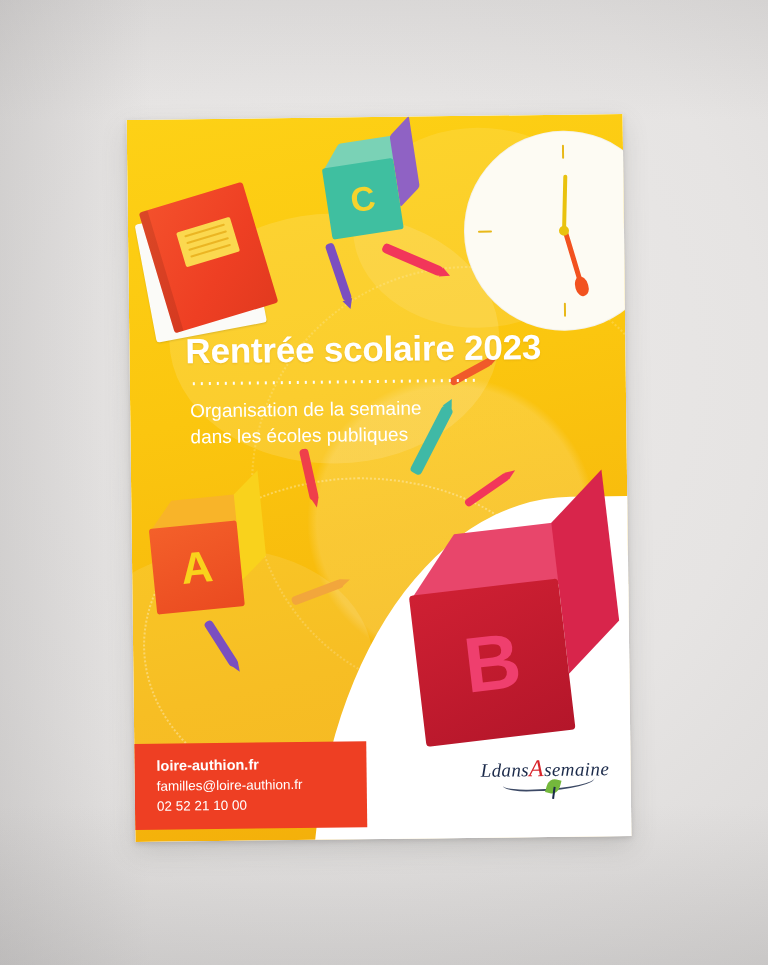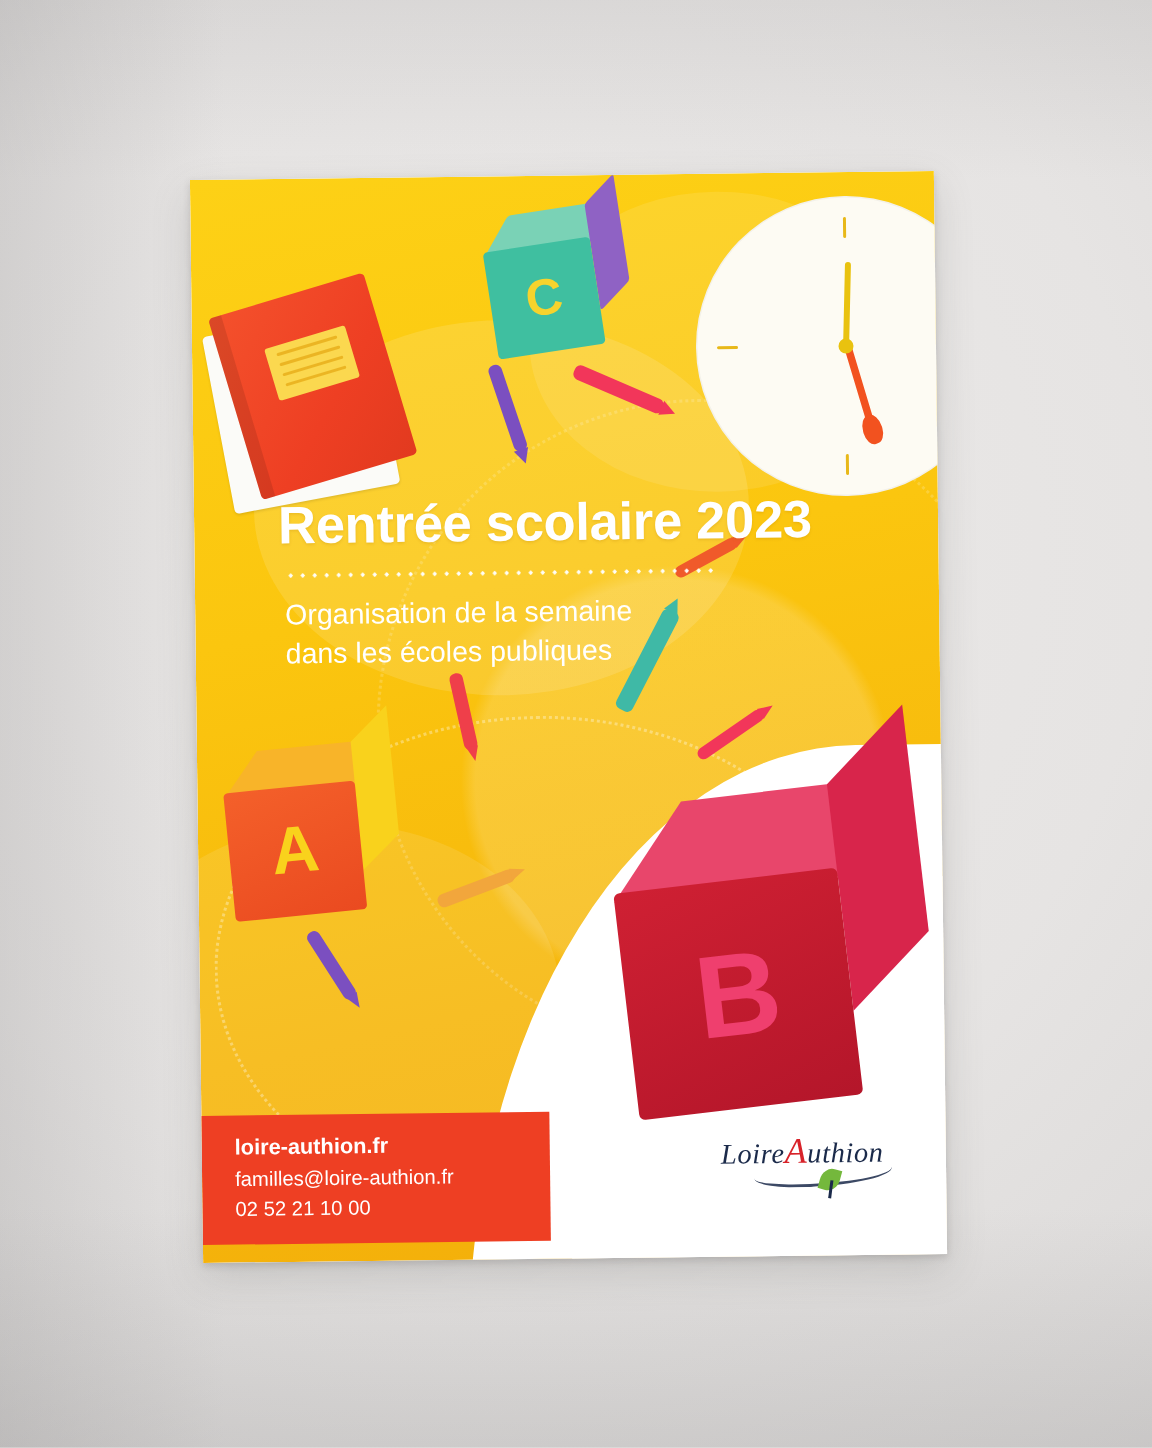--- a/index.html
+++ b/index.html
@@ -509,21 +509,21 @@
     </div>
 
     <div class="footer-band">
       <div class="site">loire-authion.fr</div>
       <div class="mail">familles@loire-authion.fr</div>
       <div class="phone">02 52 21 10 00</div>
     </div>
 
     <div class="logo">
       <div class="wordmark">
-        <span>L</span><span>oire</span><span class="a-red">A</span><span>uthion</span>
+        <span>L</span><span>dans</span><span class="a-red">A</span><span>semaine</span>
       </div>
       <div class="swoosh"></div>
       <div class="leaf"></div>
       <div class="stem"></div>
     </div>
 
   </div>
 </div>
 
 </body></html>

